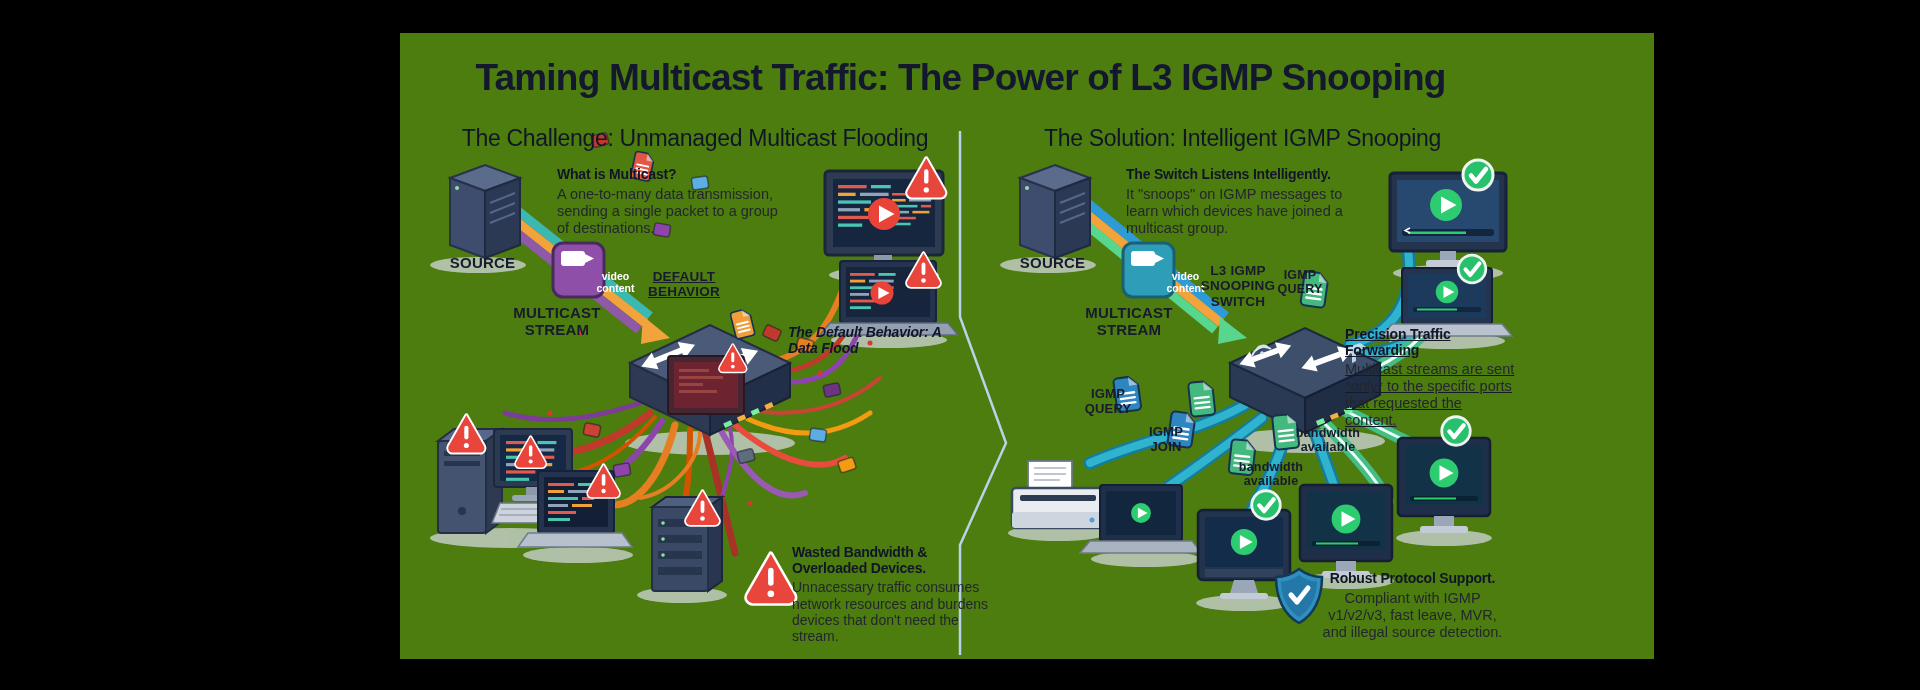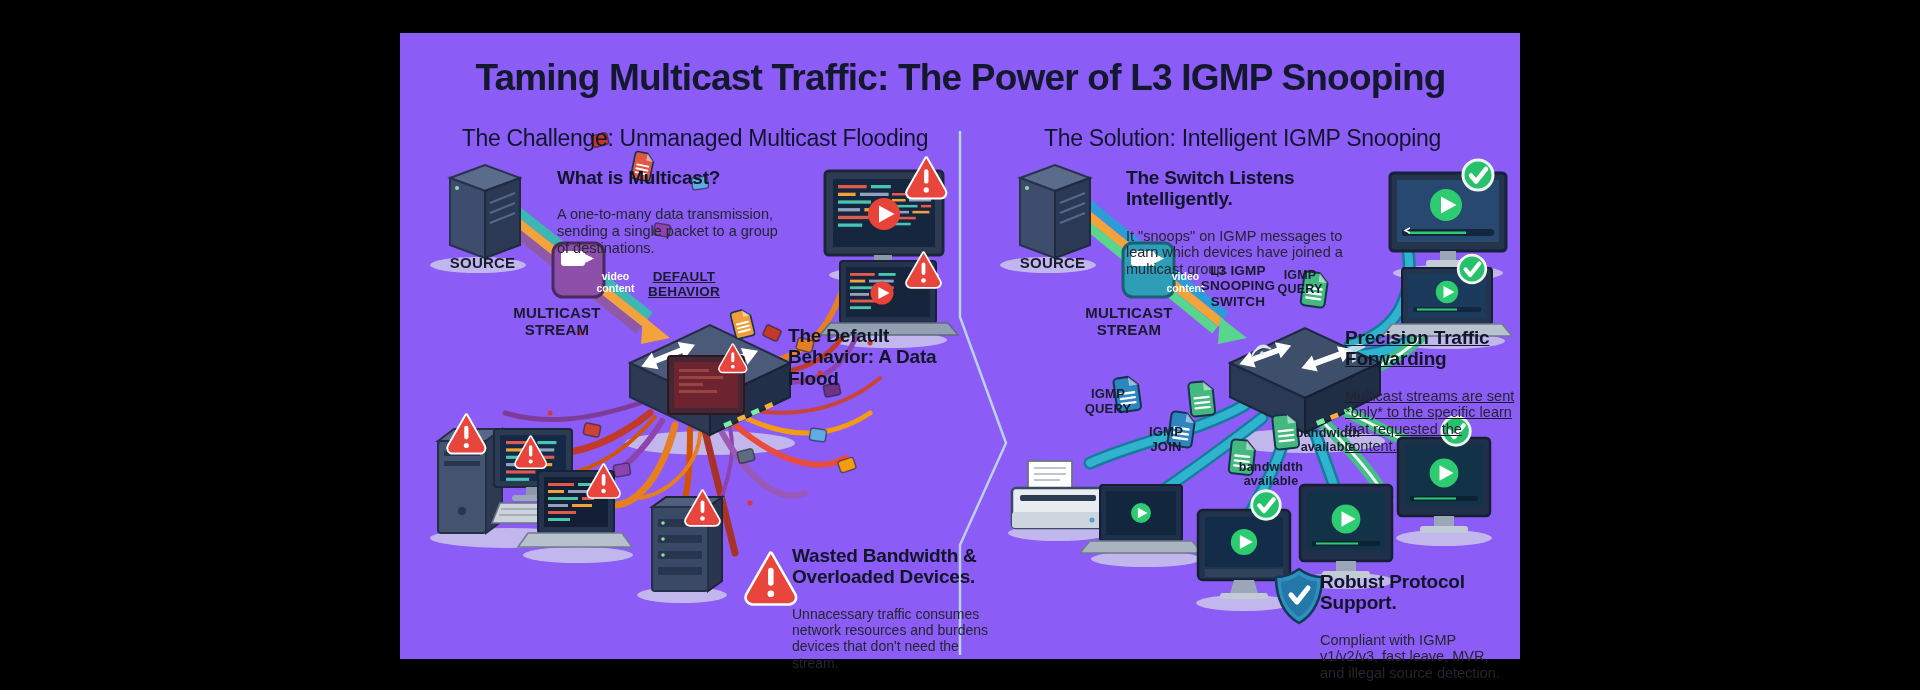--- a/index.html
+++ b/index.html
@@ -1,26 +1,26 @@
 <!DOCTYPE html>
 <html><head>
 <meta charset="utf-8">
 <style>
   html,body{margin:0;padding:0;background:#000;}
   .stage{position:relative;width:1920px;height:690px;background:#000;overflow:hidden;
          font-family:"Liberation Sans",sans-serif;}
-  .panel{position:absolute;left:400px;top:33px;width:1120px;height:626px;background:#8b5cf6;}
+  .panel{position:absolute;left:400px;top:33px;width:1254px;height:626px;background:#4d7c0f;}
   .art{position:absolute;left:0;top:0;width:1121px;height:626px;}
   .txt{position:absolute;color:#16192b;}
   .ctr{text-align:center;}
   .title{left:0;top:24px;width:1121px;text-align:center;font-size:37px;font-weight:700;
          letter-spacing:-0.8px;color:#14182f;}
   .sech{font-size:23px;font-weight:400;letter-spacing:-0.3px;color:#10152a;}
-  .blk .h{font-weight:700;font-size:19px;line-height:1.12;color:#101528;letter-spacing:-0.2px;}
-  .blk .b{font-weight:400;font-size:14.5px;line-height:1.17;color:#23262e;margin-top:18px;}
+  .blk .h{font-weight:700;font-size:14px;line-height:1.12;color:#101528;letter-spacing:-0.2px;}
+  .blk .b{font-weight:400;font-size:14.5px;line-height:1.17;color:#23262e;margin-top:3px;}
   .lbl{font-weight:700;line-height:1.14;letter-spacing:0.2px;color:#181b2d;}
   .badge-txt{font-weight:700;font-size:10.5px;line-height:1.1;color:#fff;margin-left:37px;}
 </style>
 </head>
 <body>
 
 <div class="stage">
  <div class="panel">
 
   <svg class="art" viewBox="0 0 1121 626">
@@ -424,21 +424,21 @@
   <div class="txt blk" style="left:157px;top:134px;width:225px;">
     <div class="h">What is Multicast?</div>
     <div class="b">A one-to-many data transmission, sending a single packet to a group of destinations.</div>
   </div>
 
   <div class="txt lbl ctr" style="left:25px;top:221px;width:115px;font-size:15px;">SOURCE</div>
   <div class="txt badge-txt ctr" style="left:153px;top:238px;width:51px;">video content</div>
   <div class="txt lbl ctr" style="left:98px;top:271px;width:118px;font-size:15px;">MULTICAST STREAM</div>
   <div class="txt lbl ctr" style="left:236px;top:236px;width:96px;font-size:13.5px;text-decoration:underline;">DEFAULT BEHAVIOR</div>
 
-  <div class="txt blk" style="left:388px;top:292px;width:185px;">
+  <div class="txt blk" style="left:388px;top:292px;width:185px;font-style:italic;">
     <div class="h">The Default Behavior: A Data Flood</div>
   </div>
 
   <div class="txt blk" style="left:726px;top:134px;width:230px;">
     <div class="h">The Switch Listens Intelligently.</div>
     <div class="b">It "snoops" on IGMP messages to learn which devices have joined a multicast group.</div>
   </div>
 
   <div class="txt blk" style="left:392px;top:512px;width:205px;">
     <div class="h">Wasted Bandwidth &amp; Overloaded Devices.</div>
@@ -450,22 +450,22 @@
   <div class="txt lbl ctr" style="left:670px;top:271px;width:118px;font-size:15px;">MULTICAST STREAM</div>
   <div class="txt lbl ctr" style="left:792px;top:230px;width:92px;font-size:13.5px;">L3 IGMP SNOOPING SWITCH</div>
   <div class="txt lbl ctr" style="left:874px;top:235px;width:52px;font-size:12.5px;">IGMP QUERY</div>
   <div class="txt lbl ctr" style="left:678px;top:354px;width:60px;font-size:13px;">IGMP QUERY</div>
   <div class="txt lbl ctr" style="left:740px;top:392px;width:52px;font-size:13px;">IGMP JOIN</div>
   <div class="txt lbl ctr" style="left:887px;top:393px;width:82px;font-size:12.5px;">bandwidth available</div>
   <div class="txt lbl ctr" style="left:830px;top:427px;width:82px;font-size:12.5px;">bandwidth available</div>
 
   <div class="txt blk" style="left:945px;top:294px;width:170px;text-decoration:underline;">
     <div class="h">Precision Traffic Forwarding</div>
-    <div class="b">Multicast streams are sent *only* to the specific learn that requested the content.</div>
-  </div>
-
-  <div class="txt blk" style="left:920px;top:538px;width:185px;">
+    <div class="b">Multicast streams are sent *only* to the specific ports that requested the content.</div>
+  </div>
+
+  <div class="txt blk" style="left:920px;top:538px;width:185px;text-align:center;">
     <div class="h">Robust Protocol Support.</div>
     <div class="b">Compliant with IGMP v1/v2/v3, fast leave, MVR, and illegal source detection.</div>
   </div>
 
  </div>
 </div>
 
 </body></html>

